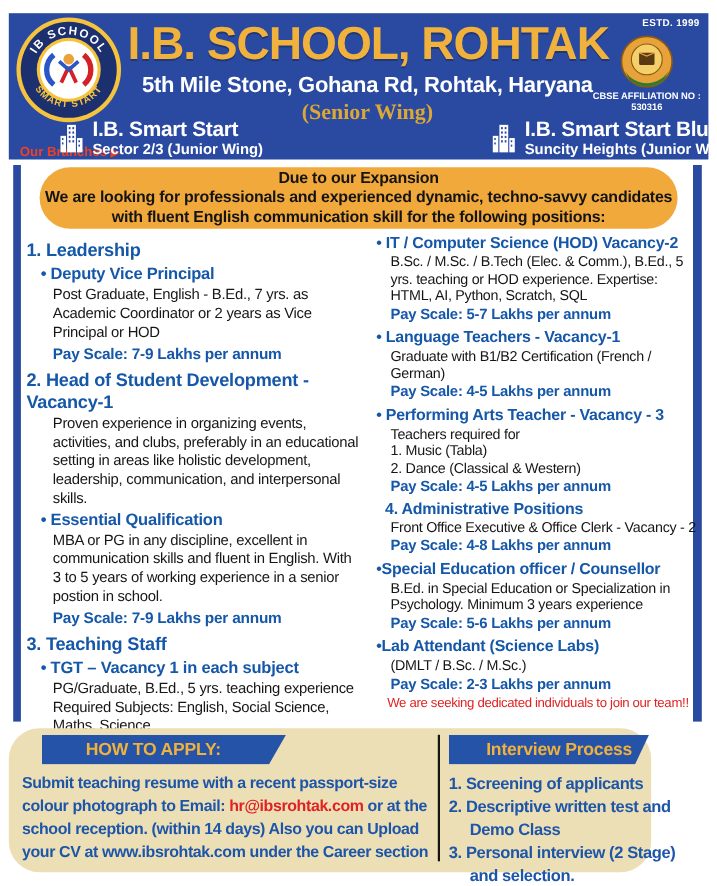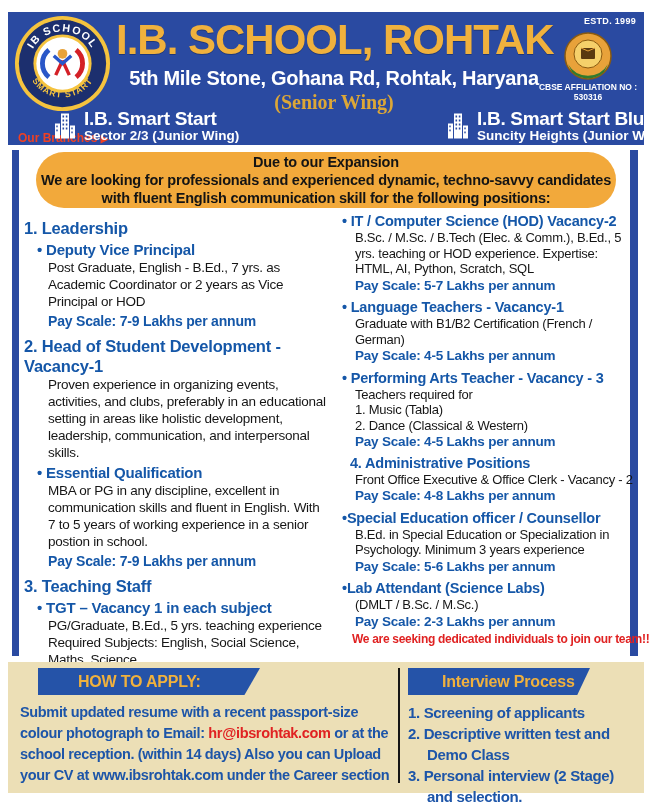--- a/index.html
+++ b/index.html
@@ -54,26 +54,26 @@
   .colR{position:absolute;left:340px;top:208px;width:292px;}
   .job-line{color:var(--txt-blue);}
   .colL .s-num{font-size:16.5px;line-height:20px;font-weight:700;margin-top:6px;letter-spacing:-.2px;}
   .colL .s-bullet{font-size:15px;line-height:18px;font-weight:700;padding-left:13px;margin-top:3px;letter-spacing:-.2px;}
   .colL .s-body{font-size:13.5px;line-height:17px;color:var(--ink);padding-left:24px;letter-spacing:-.25px;}
   .colL .s-pay{font-size:14px;line-height:18px;font-weight:700;padding-left:24px;margin:2px 0;letter-spacing:-.2px;}
   .colR .s-num{font-size:14.5px;line-height:17px;font-weight:700;padding-left:10px;margin-top:4px;letter-spacing:-.2px;}
   .colR .s-bullet{font-size:14.5px;line-height:17px;font-weight:700;padding-left:2px;margin-top:5px;letter-spacing:-.2px;}
   .colR .s-body{font-size:13px;line-height:15.5px;color:var(--ink);padding-left:15px;letter-spacing:-.25px;}
   .colR .s-pay{font-size:13.5px;line-height:16.5px;font-weight:700;padding-left:15px;margin:1px 0;letter-spacing:-.2px;}
-  .s-note{font-size:12px;line-height:16px;font-weight:700;color:var(--red);padding-left:12px;
-    white-space:nowrap;letter-spacing:-.3px;text-align:right;}
+  .s-note{font-size:12px;line-height:16px;font-weight:400;color:var(--red);padding-left:12px;
+    white-space:nowrap;letter-spacing:-.3px;}
   .nw{white-space:nowrap;}
 
   
-  .bottom{position:absolute;left:8px;top:662px;width:636px;height:131px;background:var(--cream);}
+  .bottom{position:absolute;left:8px;top:662px;width:584px;height:131px;background:var(--cream);border-radius:28px;}
   .ribbon{position:absolute;top:6px;height:27px;background:var(--btm-blue);color:var(--gold);
     font-size:16px;font-weight:700;line-height:27px;clip-path:polygon(0 0,100% 0,93% 100%,0 100%);
     letter-spacing:-.2px;}
   .ribbon.apply{left:30px;width:222px;padding-left:40px;}
   .ribbon.interview{left:400px;width:182px;padding-left:34px;}
   .apply-text{position:absolute;left:12px;top:40px;width:382px;color:#1d55a8;font-size:14.5px;
     line-height:21px;font-weight:700;letter-spacing:-.35px;}
   .apply-text .email{color:var(--red);}
   .bdivider{position:absolute;left:390px;top:6px;width:2px;height:115px;background:#151515;}
   .steps{position:absolute;left:400px;top:40px;width:234px;}
@@ -195,21 +195,21 @@
   <div class="sidebar-r"></div>
 
   <div class="colL">
       <div class="job-line s-num">1. Leadership</div>
       <div class="job-line s-bullet">• Deputy Vice Principal</div>
       <div class="job-line s-body">Post Graduate, English - B.Ed., 7 yrs. as Academic Coordinator or 2 years as Vice Principal or HOD</div>
       <div class="job-line s-pay">Pay Scale: 7-9 Lakhs per annum</div>
       <div class="job-line s-num">2. Head of Student Development - Vacancy-1</div>
       <div class="job-line s-body">Proven experience in organizing events, activities, and clubs, preferably in an educational setting in areas like holistic development, leadership, communication, and interpersonal skills.</div>
       <div class="job-line s-bullet">• Essential Qualification</div>
-      <div class="job-line s-body">MBA or PG in any discipline, excellent in communication skills and fluent in English. With 7 to 5 years of working experience in a senior postion in school.</div>
+      <div class="job-line s-body">MBA or PG in any discipline, excellent in communication skills and fluent in English. With 3 to 5 years of working experience in a senior postion in school.</div>
       <div class="job-line s-pay">Pay Scale: 7-9 Lakhs per annum</div>
       <div class="job-line s-num">3. Teaching Staff</div>
       <div class="job-line s-bullet">• TGT – Vacancy 1 in each subject</div>
       <div class="job-line s-body nw">PG/Graduate, B.Ed., 5 yrs. teaching experience</div>
       <div class="job-line s-body">Required Subjects: English, Social Science, Maths, Science</div>
       <div class="job-line s-pay">Pay Scale: 6 - 7 Lakhs per annum</div>
       <div class="job-line s-bullet">• PRT – Vacancy 6 positions.</div>
       <div class="job-line s-body nw">Graduate, B.Ed./JBT, 3 yrs. teaching experience</div>
       <div class="job-line s-pay">Pay Scale: 4-5 Lakhs per annum</div>
     </div>
@@ -233,21 +233,21 @@
       <div class="job-line s-pay">Pay Scale: 5-6 Lakhs per annum</div>
       <div class="job-line s-bullet">•Lab Attendant (Science Labs)</div>
       <div class="job-line s-body">(DMLT / B.Sc. / M.Sc.)</div>
       <div class="job-line s-pay">Pay Scale: 2-3 Lakhs per annum</div>
       <div class="job-line s-note">We are seeking dedicated individuals to join our team!!</div>
     </div>
 
   <div class="bottom">
     <div class="ribbon apply">HOW TO APPLY:</div>
     <div class="apply-text">
-      <span>Submit updated resume with a recent passport-size colour photograph to Email: </span><span class="email">hr@ibsrohtak.com</span><span> or at the school reception. (within 14 days) Also you can Upload your CV at </span><span>www.ibsrohtak.com</span><span> under the Career section</span>
+      <span>Submit teaching resume with a recent passport-size colour photograph to Email: </span><span class="email">hr@ibsrohtak.com</span><span> or at the school reception. (within 14 days) Also you can Upload your CV at </span><span>www.ibsrohtak.com</span><span> under the Career section</span>
     </div>
     <div class="bdivider"></div>
     <div class="ribbon interview">Interview Process</div>
     <div class="steps">
         <div class="job-line s-step">1. Screening of applicants</div>
         <div class="job-line s-step">2. Descriptive written test and Demo Class</div>
         <div class="job-line s-step">3. Personal interview (2 Stage) and selection.</div>
       </div>
   </div>
 

